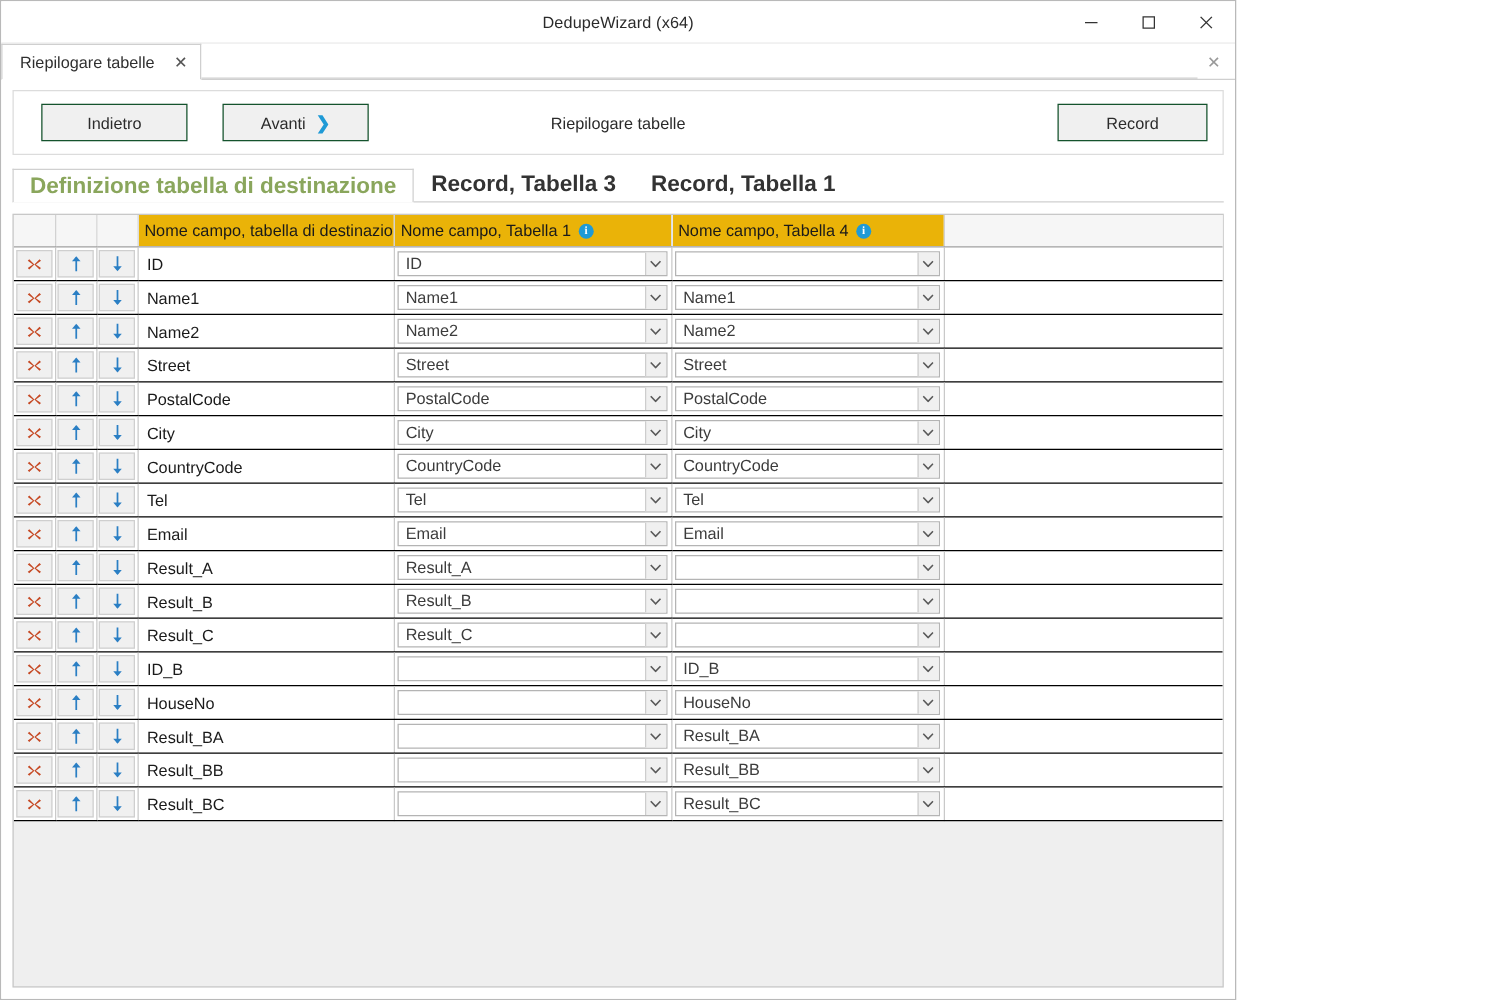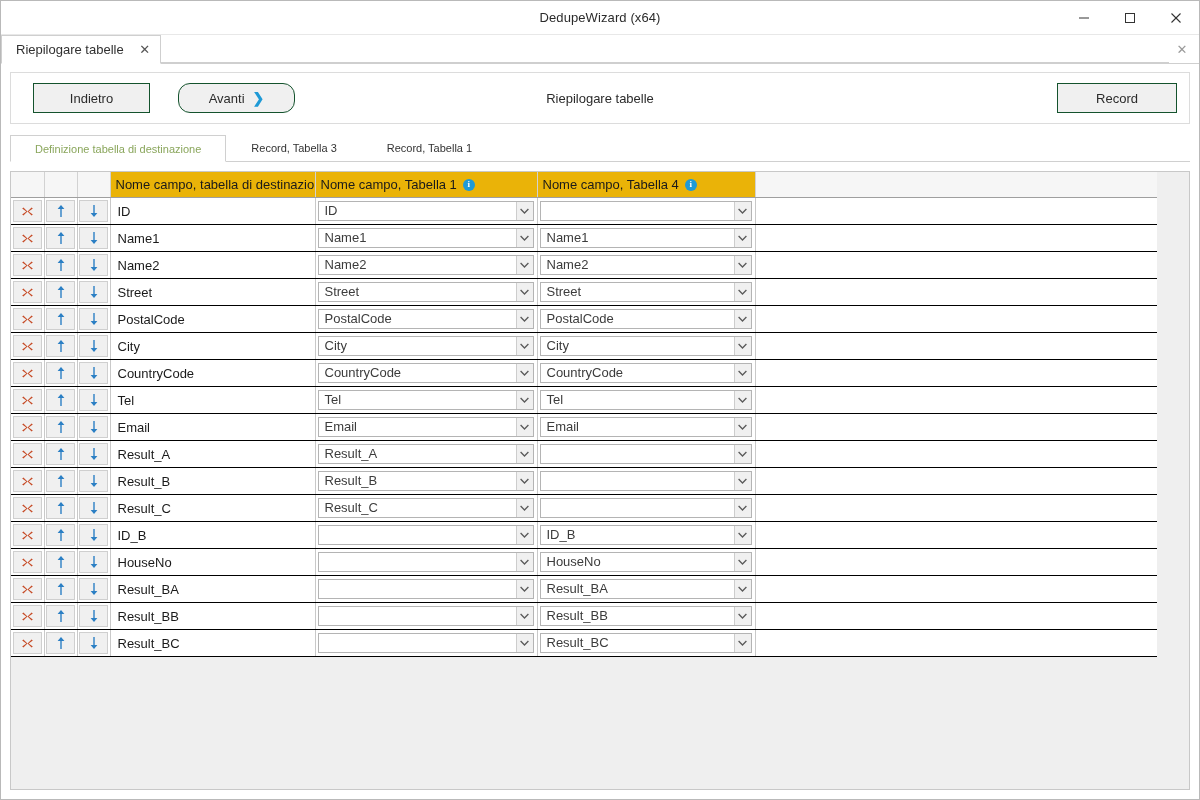--- a/index.html
+++ b/index.html
@@ -6,21 +6,21 @@
   body{
     width:1200px;height:800px;
     background:#ffffff;
     font-family:"Liberation Sans", sans-serif;
     font-size:13px;
     color:#1a1a1a;
     overflow:hidden;
   }
   .app-window{
     position:relative;
-    width:1200px;height:800px;
+    width:989px;height:800px;
     box-sizing:border-box;
     border:1px solid #b9b9b9;
     background:#ffffff;
     display:flex;flex-direction:column;
   }
 
   
   .titlebar{
     height:33px;min-height:33px;
     display:flex;align-items:center;
@@ -98,43 +98,44 @@
     box-sizing:border-box;
     border:1px solid #14532d;
     background:#f0f0f0;
     color:#2b2b2b;
     font-family:"Liberation Sans", sans-serif;
     font-size:13px;
     display:flex;align-items:center;justify-content:center;
     gap:8px;
   }
   .btn.back{margin-left:10px;}
-  .btn.next{margin-left:28px;border-radius:12px;}
+  .btn.next{margin-left:28px;}
   .btn .chev{color:#1f9ad6;font-size:14px;font-weight:bold;line-height:1;}
   .cmd-title{
     position:absolute;left:0;right:0;text-align:center;
     font-size:13px;color:#2b2b2b;pointer-events:none;
   }
   .btn.close-btn{margin-left:auto;min-width:120px;z-index:2;}
 
   
   .inner-tabs{
     height:28px;min-height:28px;
     margin-top:9px;
     display:flex;align-items:flex-end;
     border-bottom:1px solid #d0d0d0;
   }
   .itab{
     height:27px;
     display:flex;align-items:center;
-    padding:0 24px;
-    font-size:11px;
+    padding:0 13px;
+    font-size:18px;
     color:#333;
     border:1px solid transparent;
     box-sizing:border-box;
+    font-weight:bold;
   }
   .itab.active{
     color:#8aa65c;
     border:1px solid #d0d0d0;
     border-bottom:1px solid #ffffff;
     background:#ffffff;
     position:relative;top:1px;
   }
 
   

